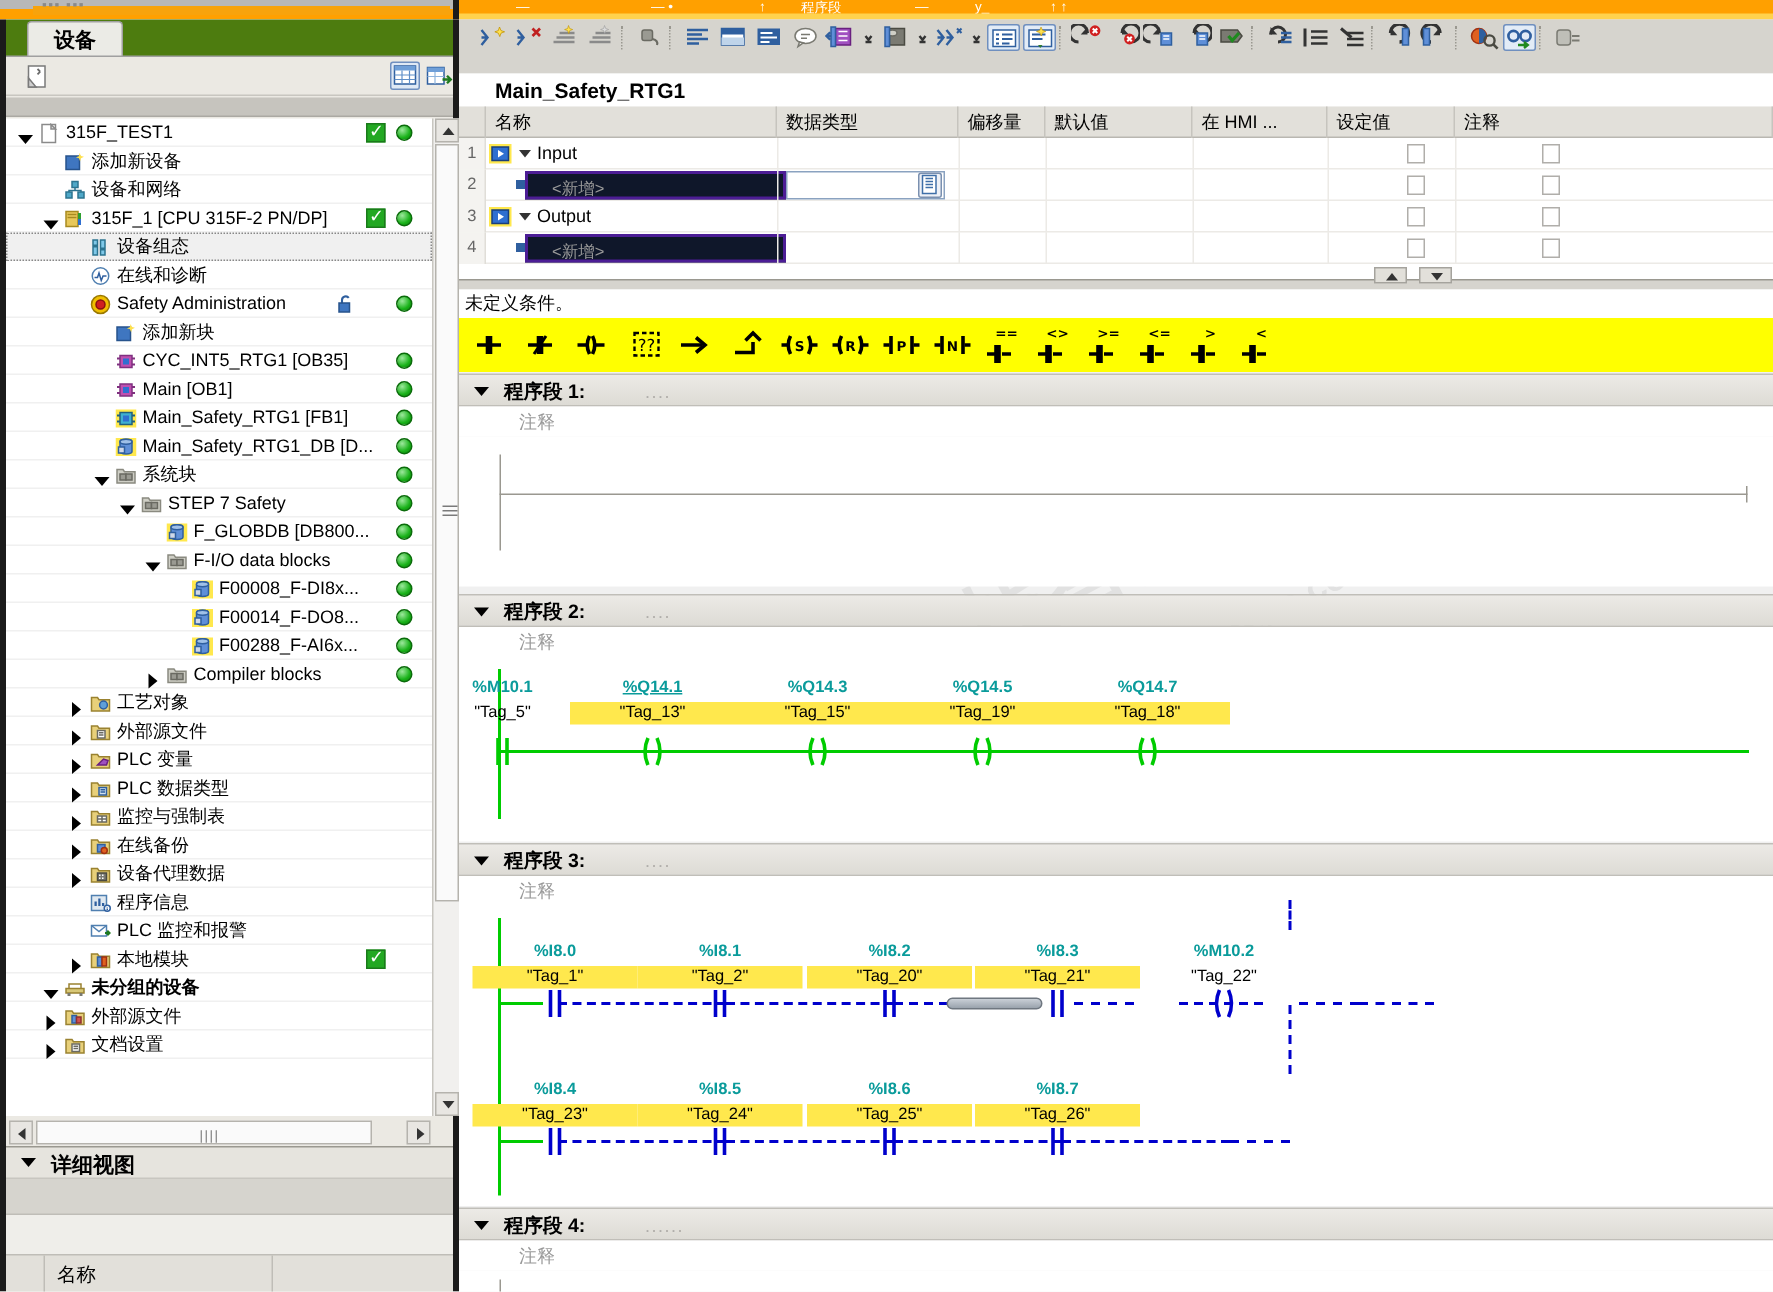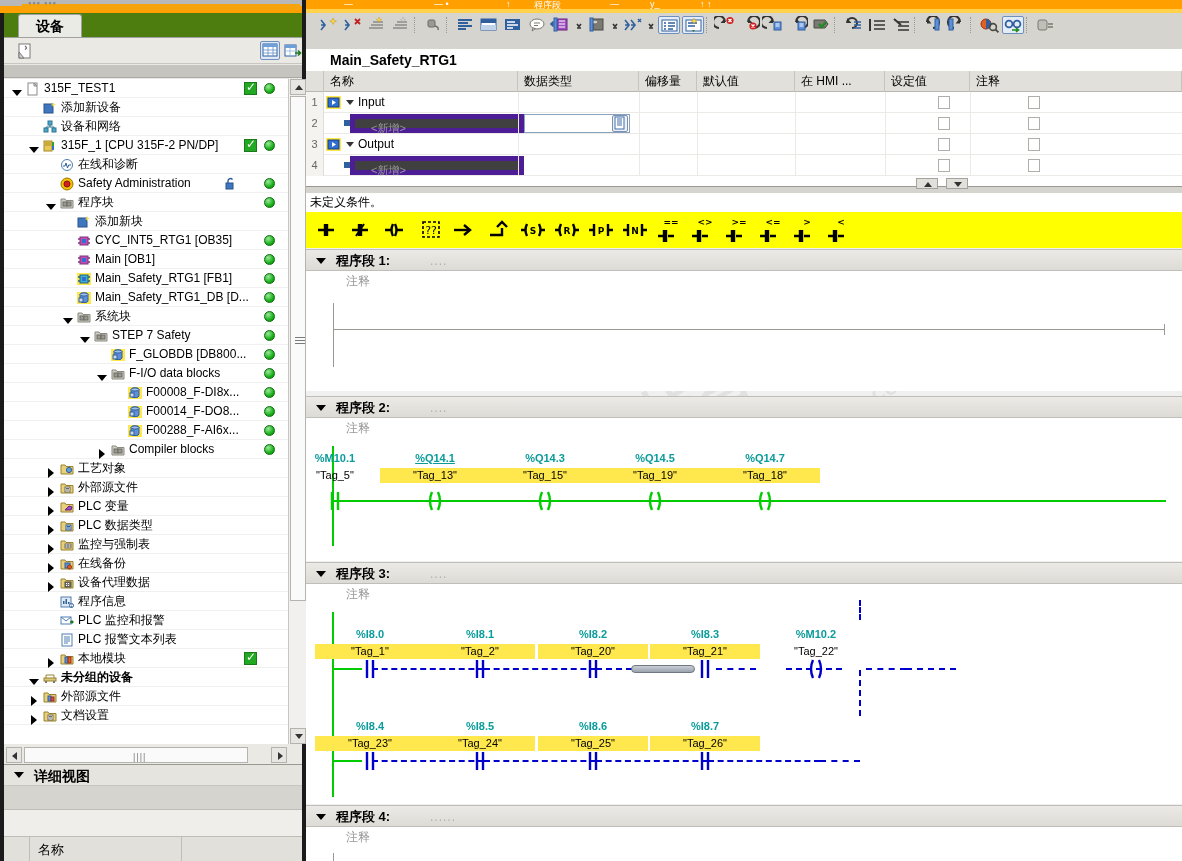--- a/index.html
+++ b/index.html
@@ -104,21 +104,21 @@
   .iftable { position:absolute; left:0; top:58px; width:876px; height:122px; background:#fff; }
   .ifhdr { position:absolute; left:0; top:0; width:876px; height:21px; background:#e2e0da; border-bottom:1px solid #b9b7b1;}
   .ifhdr div { position:absolute; top:0; height:21px; line-height:21px; border-right:1px solid #c6c4be; padding-left:6px; font-size:12px; }
   .ifrow { position:absolute; left:0; width:876px; height:21px; border-bottom:1px solid #eceae6; }
   .ifrow .num { position:absolute; left:0; top:0; width:18px; height:21px; text-align:center; line-height:21px; color:#666; font-size:11px; background:#f4f3f0; border-right:1px solid #e0ded8;}
   .ifrow .ic  { position:absolute; left:20px; top:3px; width:16px; height:15px; }
   .ifrow .tri { position:absolute; left:40px; top:8px; width:0;height:0;border-left:4px solid transparent;border-right:4px solid transparent;border-top:5px solid #333;}
   .ifrow .nm  { position:absolute; left:52px; top:0; height:21px; line-height:21px; font-size:12px; }
   .ifrow .cb  { position:absolute; top:4px; width:12px; height:13px; background:#fff; border:1px solid #b0aeaa; }
   .ifrow .colsep { position:absolute; top:0; width:1px; height:21px; background:#eceae6;}
-  .newrow-box { position:absolute; left:44px; top:1px; width:174px; height:19px; background:#404040; border:5px solid #4c1d95; }
+  .newrow-box { position:absolute; left:44px; top:1px; width:174px; height:19px; background:#0f172a; border:2px solid #4c1d95; }
   .newrow-box span { position:absolute; left:16px; top:2px; color:#999; font-size:11px; }
   .dtbox { position:absolute; left:218px; top:1px; width:106px; height:19px; background:#fff; border:1px solid #8aa2c0; }
   .dtbtn { position:absolute; left:306px; top:2px; width:16px; height:17px; background:#eef1f7; border:1px solid #7a90b0; border-radius:2px;}
 
   .ifsplit { position:absolute; left:0; top:173px; width:876px; height:7px; background:#d6d4ce; border-top:1px solid #9a9890;}
   .ifsplit .pg { position:absolute; top:-9px; width:22px; height:11px; background:#e2e0da; border:1px solid #a5a39d;}
   .ifsplit .pgu { left:610px;} .ifsplit .pgd { left:640px;}
   .ifsplit .pgu i{ position:absolute; left:7px; top:3px; width:0;height:0;border-left:4px solid transparent;border-right:4px solid transparent;border-bottom:5px solid #333;}
   .ifsplit .pgd i{ position:absolute; left:7px; top:3px; width:0;height:0;border-left:4px solid transparent;border-right:4px solid transparent;border-top:5px solid #333;}
 
@@ -255,53 +255,49 @@
                 <rect x="9" y="3" width="2" height="4" fill="#2fa02f"></rect>
                 <rect x="9" y="7" width="2" height="4" fill="#2f6fd0"></rect>
                 <path d="M2 4 h6 M2 6 h6" stroke="#a88a20"></path>
               </svg></span>
             <span class="lbl" style="left:57px">315F_1 [CPU 315F-2 PN/DP]</span>
             <span class="statcol">
               <span class="chk"></span>
               <span class="dot"></span>
             </span>
           </div>
+          <div class="trow sel">
+            <span class="ico" style="left:56px"><svg width="14" height="14" viewBox="0 0 14 14">
+                <rect x="2" y="2" width="3" height="10" fill="#7fc8e8" stroke="#2c7490"></rect>
+                <rect x="7" y="2" width="3" height="10" fill="#7fc8e8" stroke="#2c7490"></rect>
+                <rect x="2" y="5" width="3" height="2" fill="#2c7490"></rect>
+                <rect x="7" y="7" width="3" height="2" fill="#2c7490"></rect>
+              </svg></span>
+            <span class="lbl" style="left:74px">设备组态</span>
+            <span class="statcol"></span>
+          </div>
           <div class="trow">
             <span class="ico" style="left:56px"><svg width="14" height="14" viewBox="0 0 14 14">
                 <circle cx="7" cy="7" r="5.5" fill="#fff" stroke="#4f7fb0"></circle>
                 <path d="M3 8 h2 l1-3 1.5 5 1.2-3 H11" stroke="#2f5f9f" fill="none" stroke-width="1"></path>
               </svg></span>
             <span class="lbl" style="left:74px">在线和诊断</span>
             <span class="statcol"></span>
           </div>
           <div class="trow">
             <span class="ico" style="left:56px"><svg width="14" height="14" viewBox="0 0 14 14">
                 <circle cx="7" cy="7" r="6" fill="#f0c000" stroke="#9a7800"></circle>
                 <circle cx="7" cy="7" r="3" fill="#d02020" stroke="#8a1010"></circle>
               </svg></span>
             <span class="lbl" style="left:74px">Safety Administration</span>
             <span class="statcol">
               <span class="lock"><svg width="13" height="13" viewBox="0 0 13 13">
                   <path d="M4 6 V4 a2.5 2.5 0 0 1 4.5-1.4" fill="none" stroke="#2f5f9f" stroke-width="1.4"></path>
                   <rect x="2" y="6" width="7" height="6" fill="#3f76c0" stroke="#27538c"></rect>
                 </svg></span>
-              <span class="dot"></span>
-            </span>
-          </div>
-          <div class="trow">
-            <span class="exp" style="left:42px">
-              <i class="arrow-d" style="left:0"></i>
-            </span>
-            <span class="ico" style="left:56px"><svg width="14" height="14" viewBox="0 0 14 14">
-                <path d="M1 3 h4 l1 1.5 h7 V12 H1z" fill="#cfcfc6" stroke="#8a8a80"></path>
-                <rect x="3" y="6" width="4" height="4" fill="#9a9a92" stroke="#6a6a62"></rect>
-                <rect x="7" y="6" width="4" height="4" fill="#9a9a92" stroke="#6a6a62"></rect>
-              </svg></span>
-            <span class="lbl" style="left:74px">程序块</span>
-            <span class="statcol">
               <span class="dot"></span>
             </span>
           </div>
           <div class="trow">
             <span class="ico" style="left:73px"><svg width="14" height="14" viewBox="0 0 14 14">
                 <rect x="1" y="3" width="9" height="9" fill="#3f76c0" stroke="#27538c"></rect>
                 <path d="M10 1 l1 2 2 .5 -2 1 -.6 2 -.8-2 -2-.6 2-.7z" fill="#ffe14d"></path>
               </svg></span>
             <span class="lbl" style="left:91px">添加新块</span>
             <span class="statcol"></span>
@@ -548,28 +544,20 @@
             <span class="lbl" style="left:74px">程序信息</span>
             <span class="statcol"></span>
           </div>
           <div class="trow">
             <span class="ico" style="left:56px"><svg width="14" height="14" viewBox="0 0 14 14">
                 <rect x="1" y="3" width="10" height="7" fill="#fff" stroke="#4f7fb0"></rect>
                 <path d="M1 3 l5 4 5-4" fill="none" stroke="#4f7fb0"></path>
                 <path d="M10 8 h3 M11.5 6.5 l1.5 1.5 -1.5 1.5" stroke="#1f7a1f" stroke-width="1.4" fill="none"></path>
               </svg></span>
             <span class="lbl" style="left:74px">PLC 监控和报警</span>
-            <span class="statcol"></span>
-          </div>
-          <div class="trow">
-            <span class="ico" style="left:56px"><svg width="14" height="14" viewBox="0 0 14 14">
-                <rect x="2" y="1" width="10" height="12" fill="#fff" stroke="#4f7fb0"></rect>
-                <path d="M4 4 h6 M4 6 h6 M4 8 h6 M4 10 h4" stroke="#4f7fb0"></path>
-              </svg></span>
-            <span class="lbl" style="left:74px">PLC 报警文本列表</span>
             <span class="statcol"></span>
           </div>
           <div class="trow">
             <span class="exp" style="left:42px">
               <i class="arrow-r" style="left:2px"></i>
             </span>
             <span class="ico" style="left:56px"><svg width="14" height="14" viewBox="0 0 14 14">
                 <path d="M1 3 h4 l1 1.5 h7 V12 H1z" fill="#e8d07a" stroke="#9a8230"></path>
                 <rect x="5" y="5" width="3" height="6" fill="#5f8fd8" stroke="#2f5f9f"></rect>
                 <rect x="8" y="5" width="3" height="6" fill="#e06020" stroke="#a03010"></rect>

